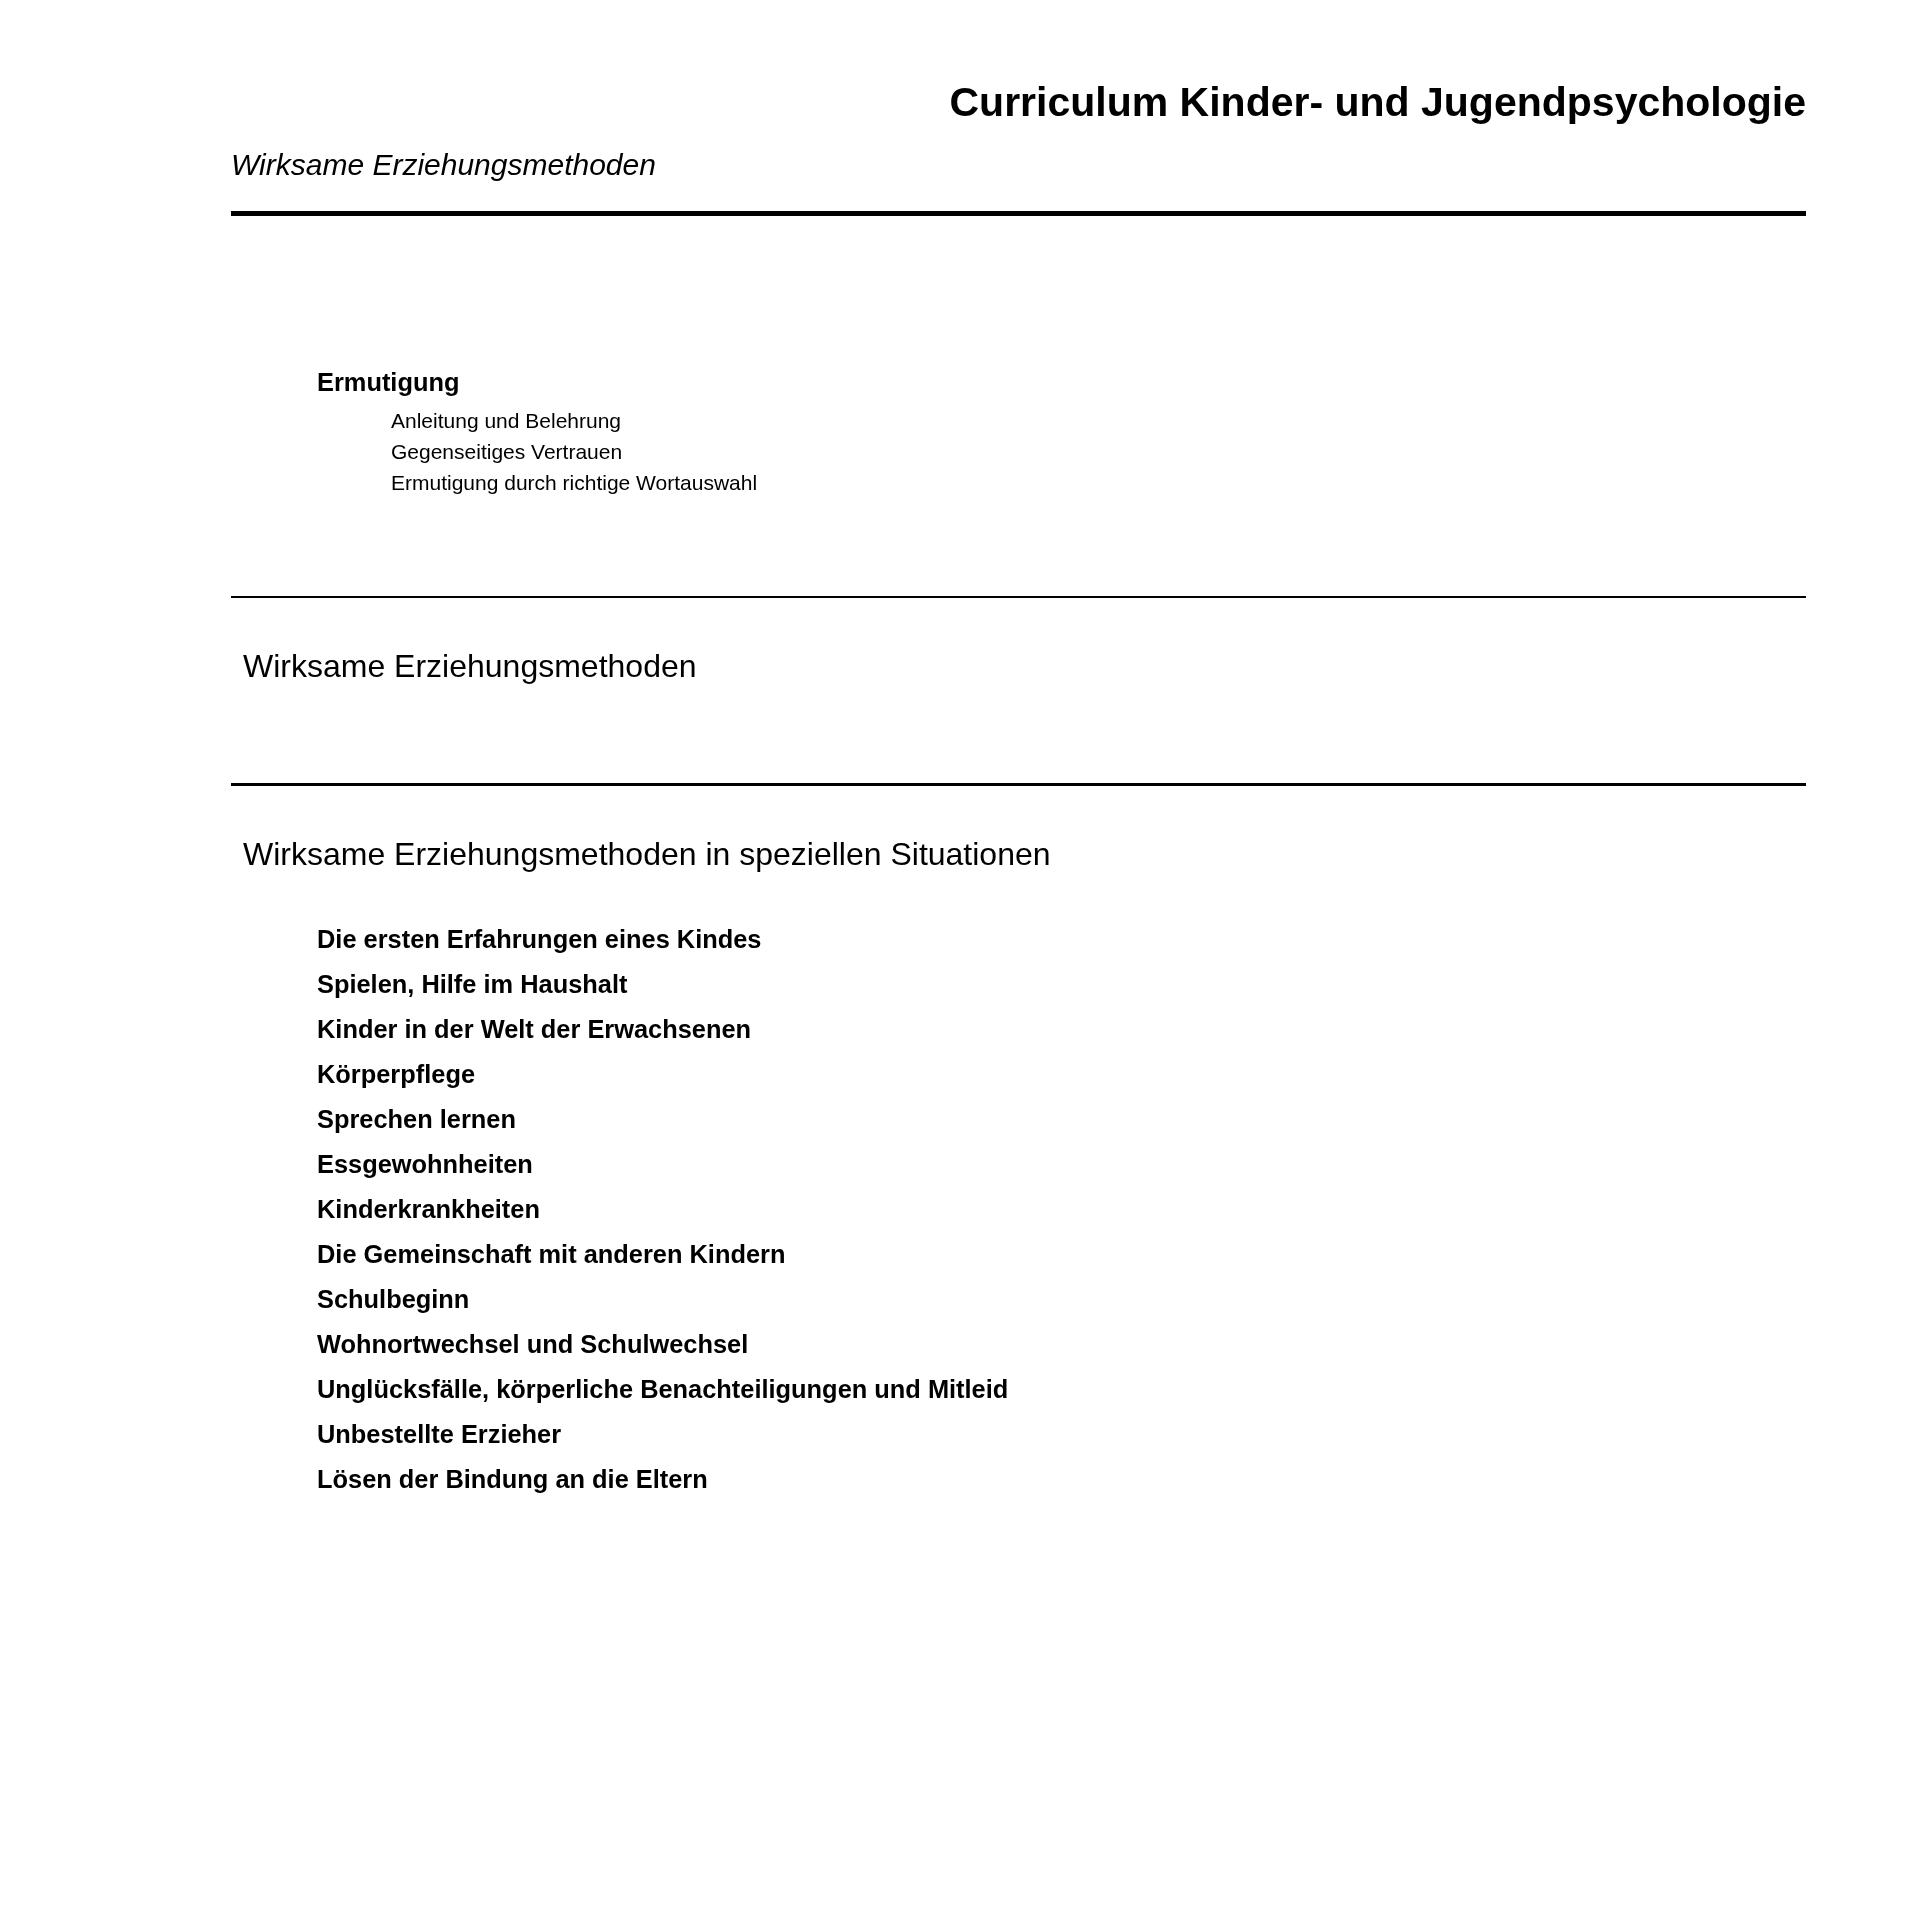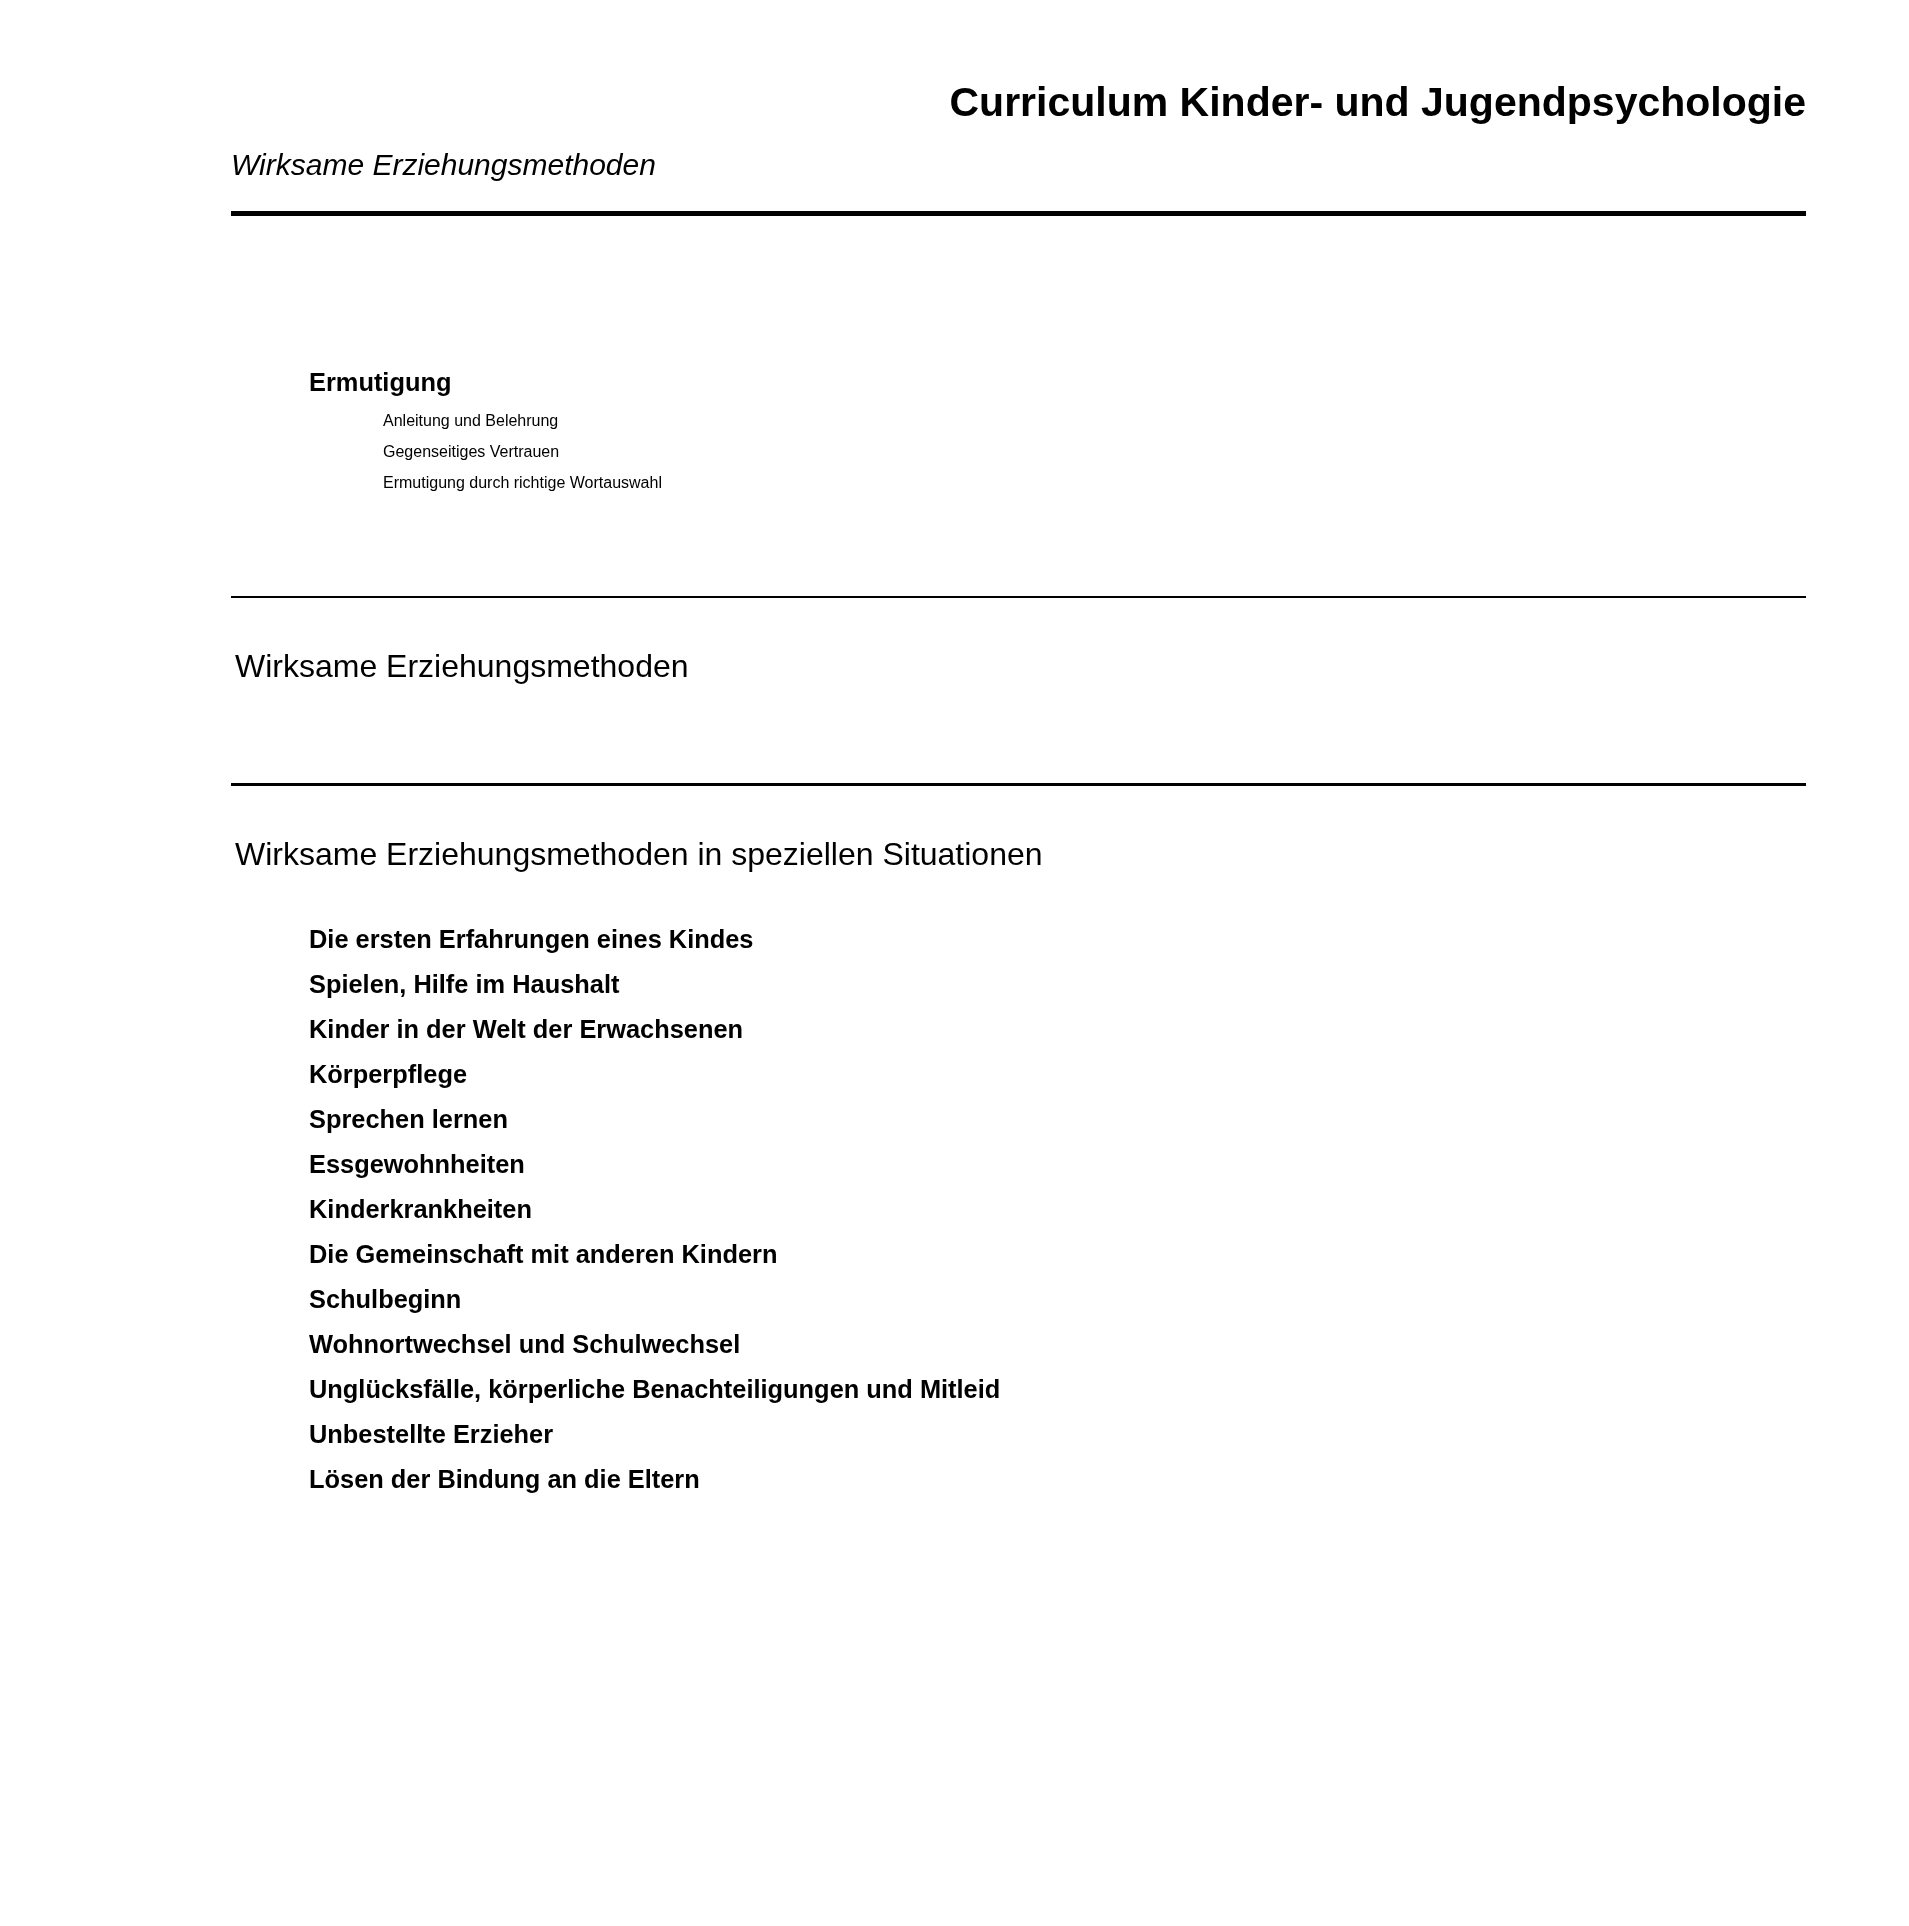--- a/index.html
+++ b/index.html
@@ -59,28 +59,28 @@
   }
   .toc-item {
     margin-left: 74px;
     font-size: 25.4px;
     font-weight: 700;
     line-height: 45px;
     white-space: pre;
   }
   .toc-subitem {
     margin-left: 148px;
-    font-size: 16px;
+    font-size: 21px;
     font-weight: 400;
     line-height: 31px;
     white-space: pre;
   }
   
   .toc-section {
-    margin: 4px;
+    margin: 12px;
   }
   .page-footer {
     position: absolute;
     left: 0;
     right: 0;
     bottom: 79px;
     padding: 0 104px 0 231px;
     box-sizing: border-box;
   }
 </style>

